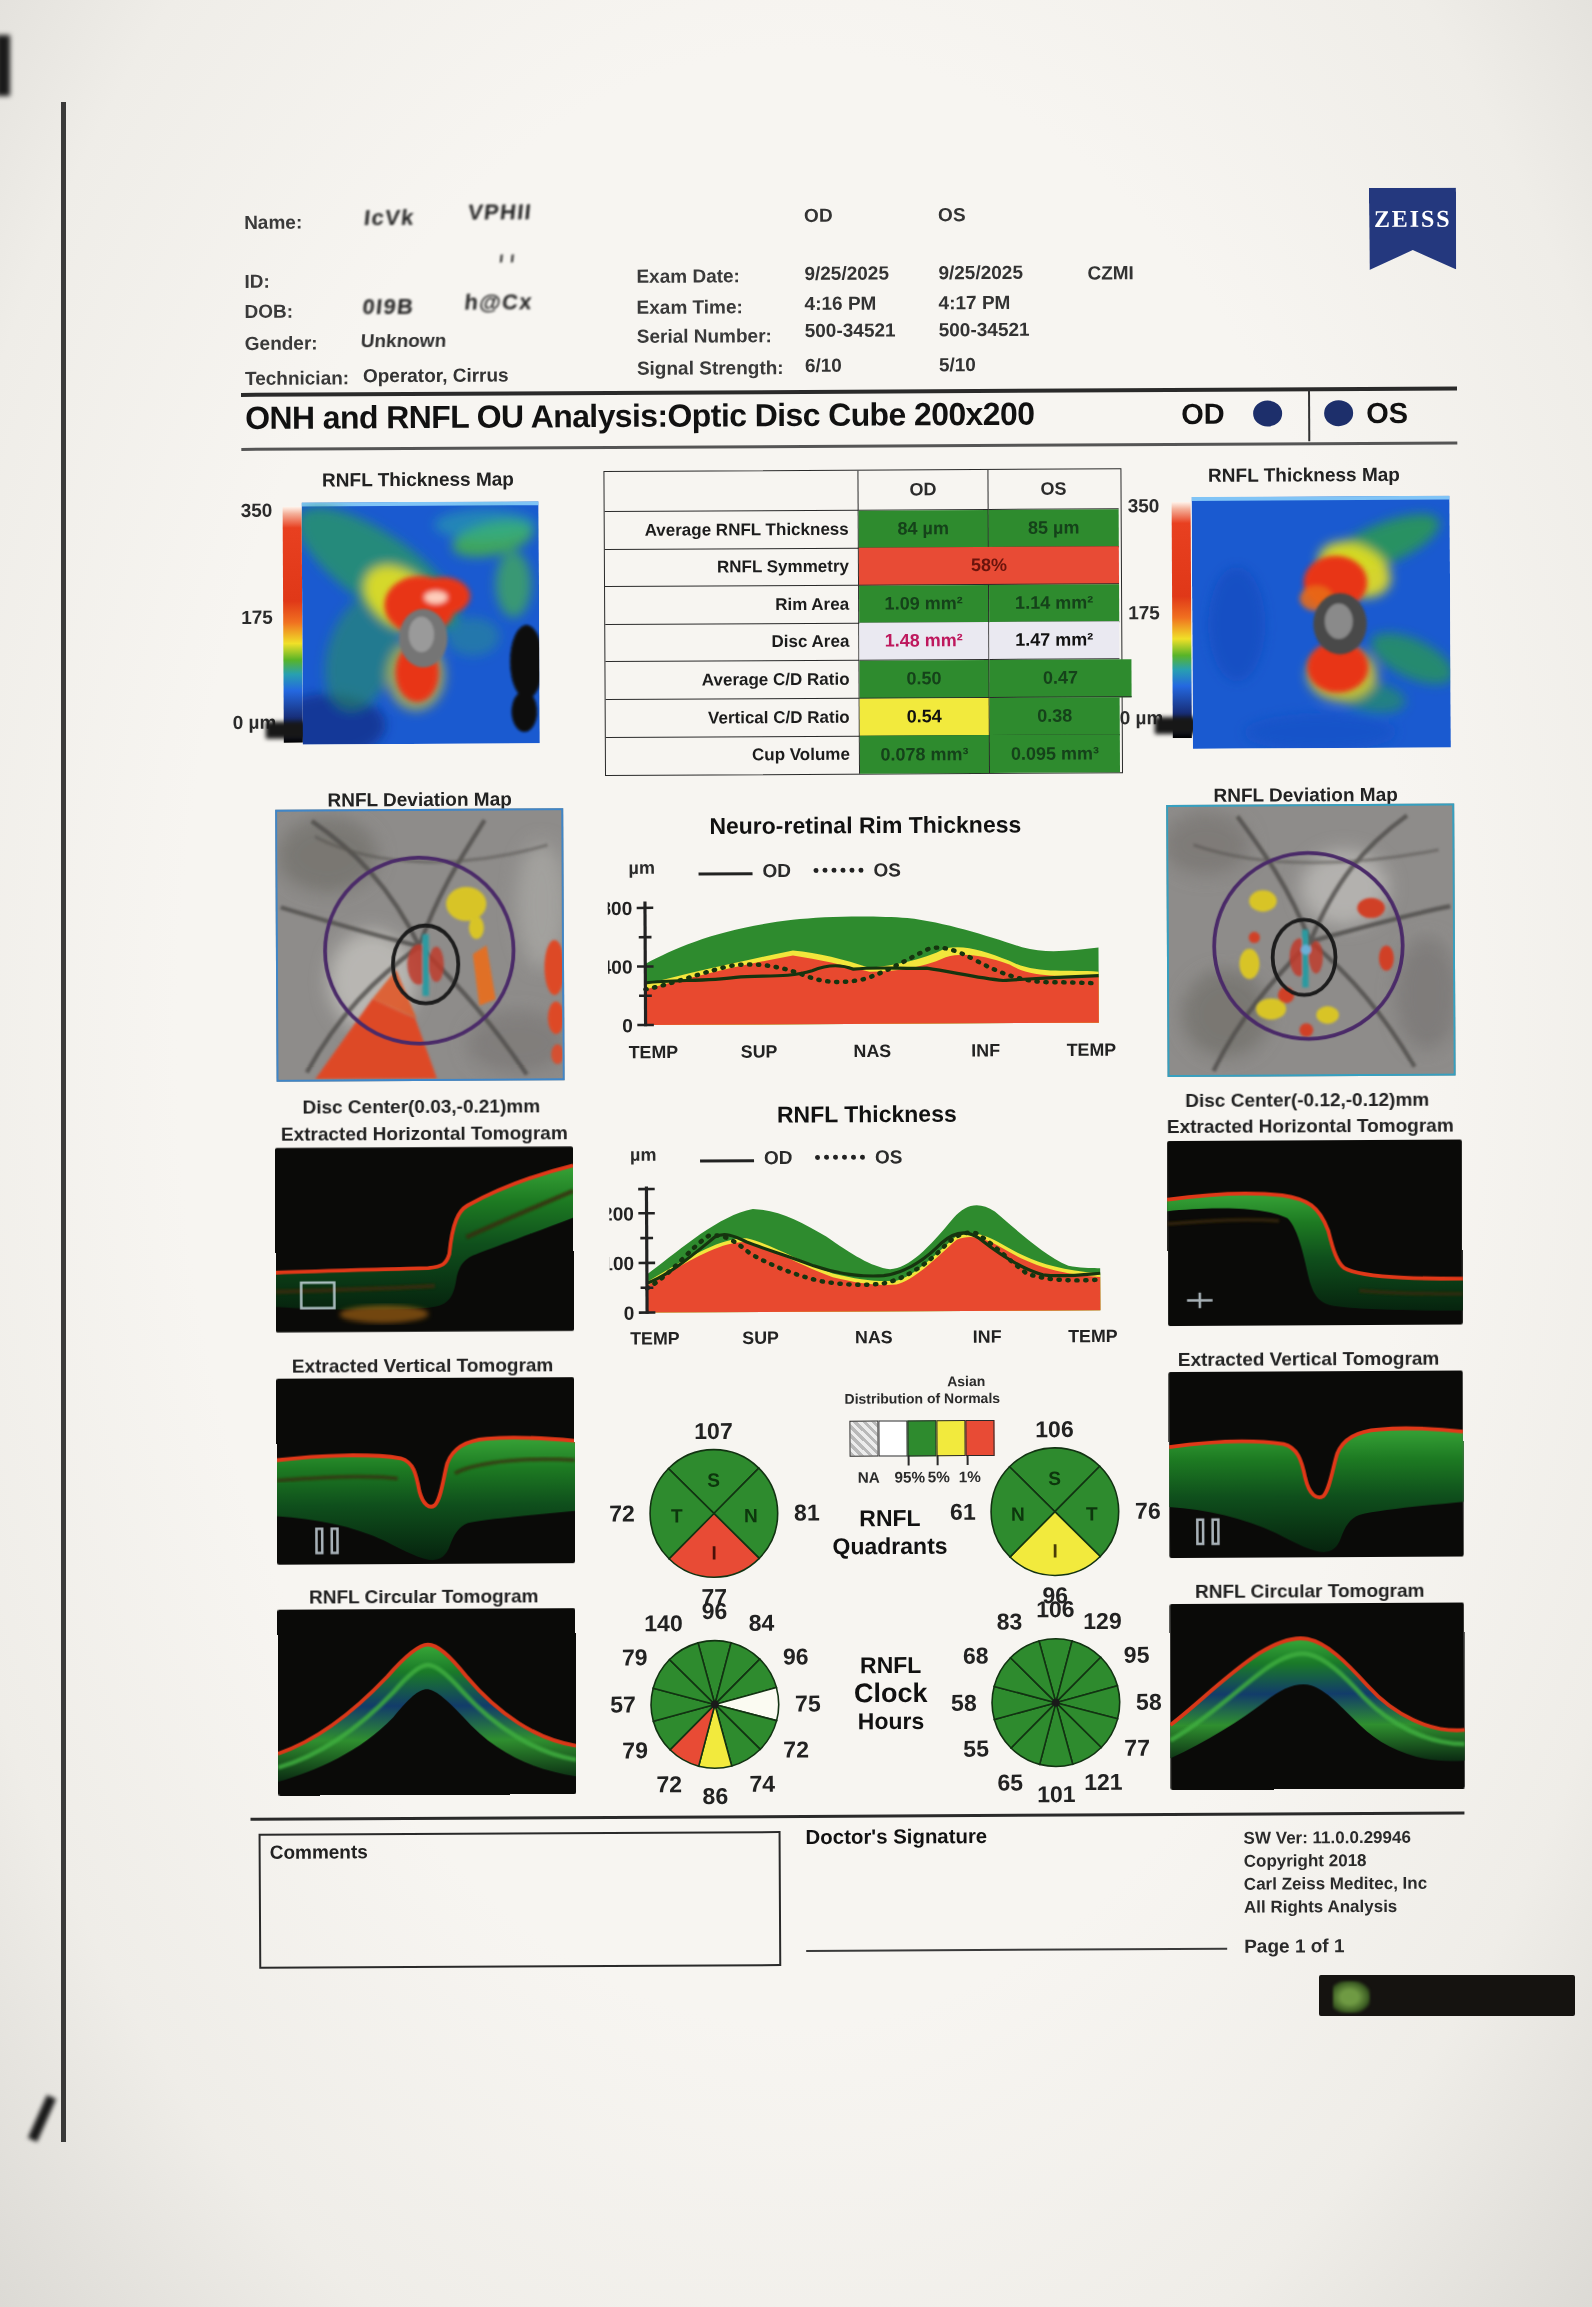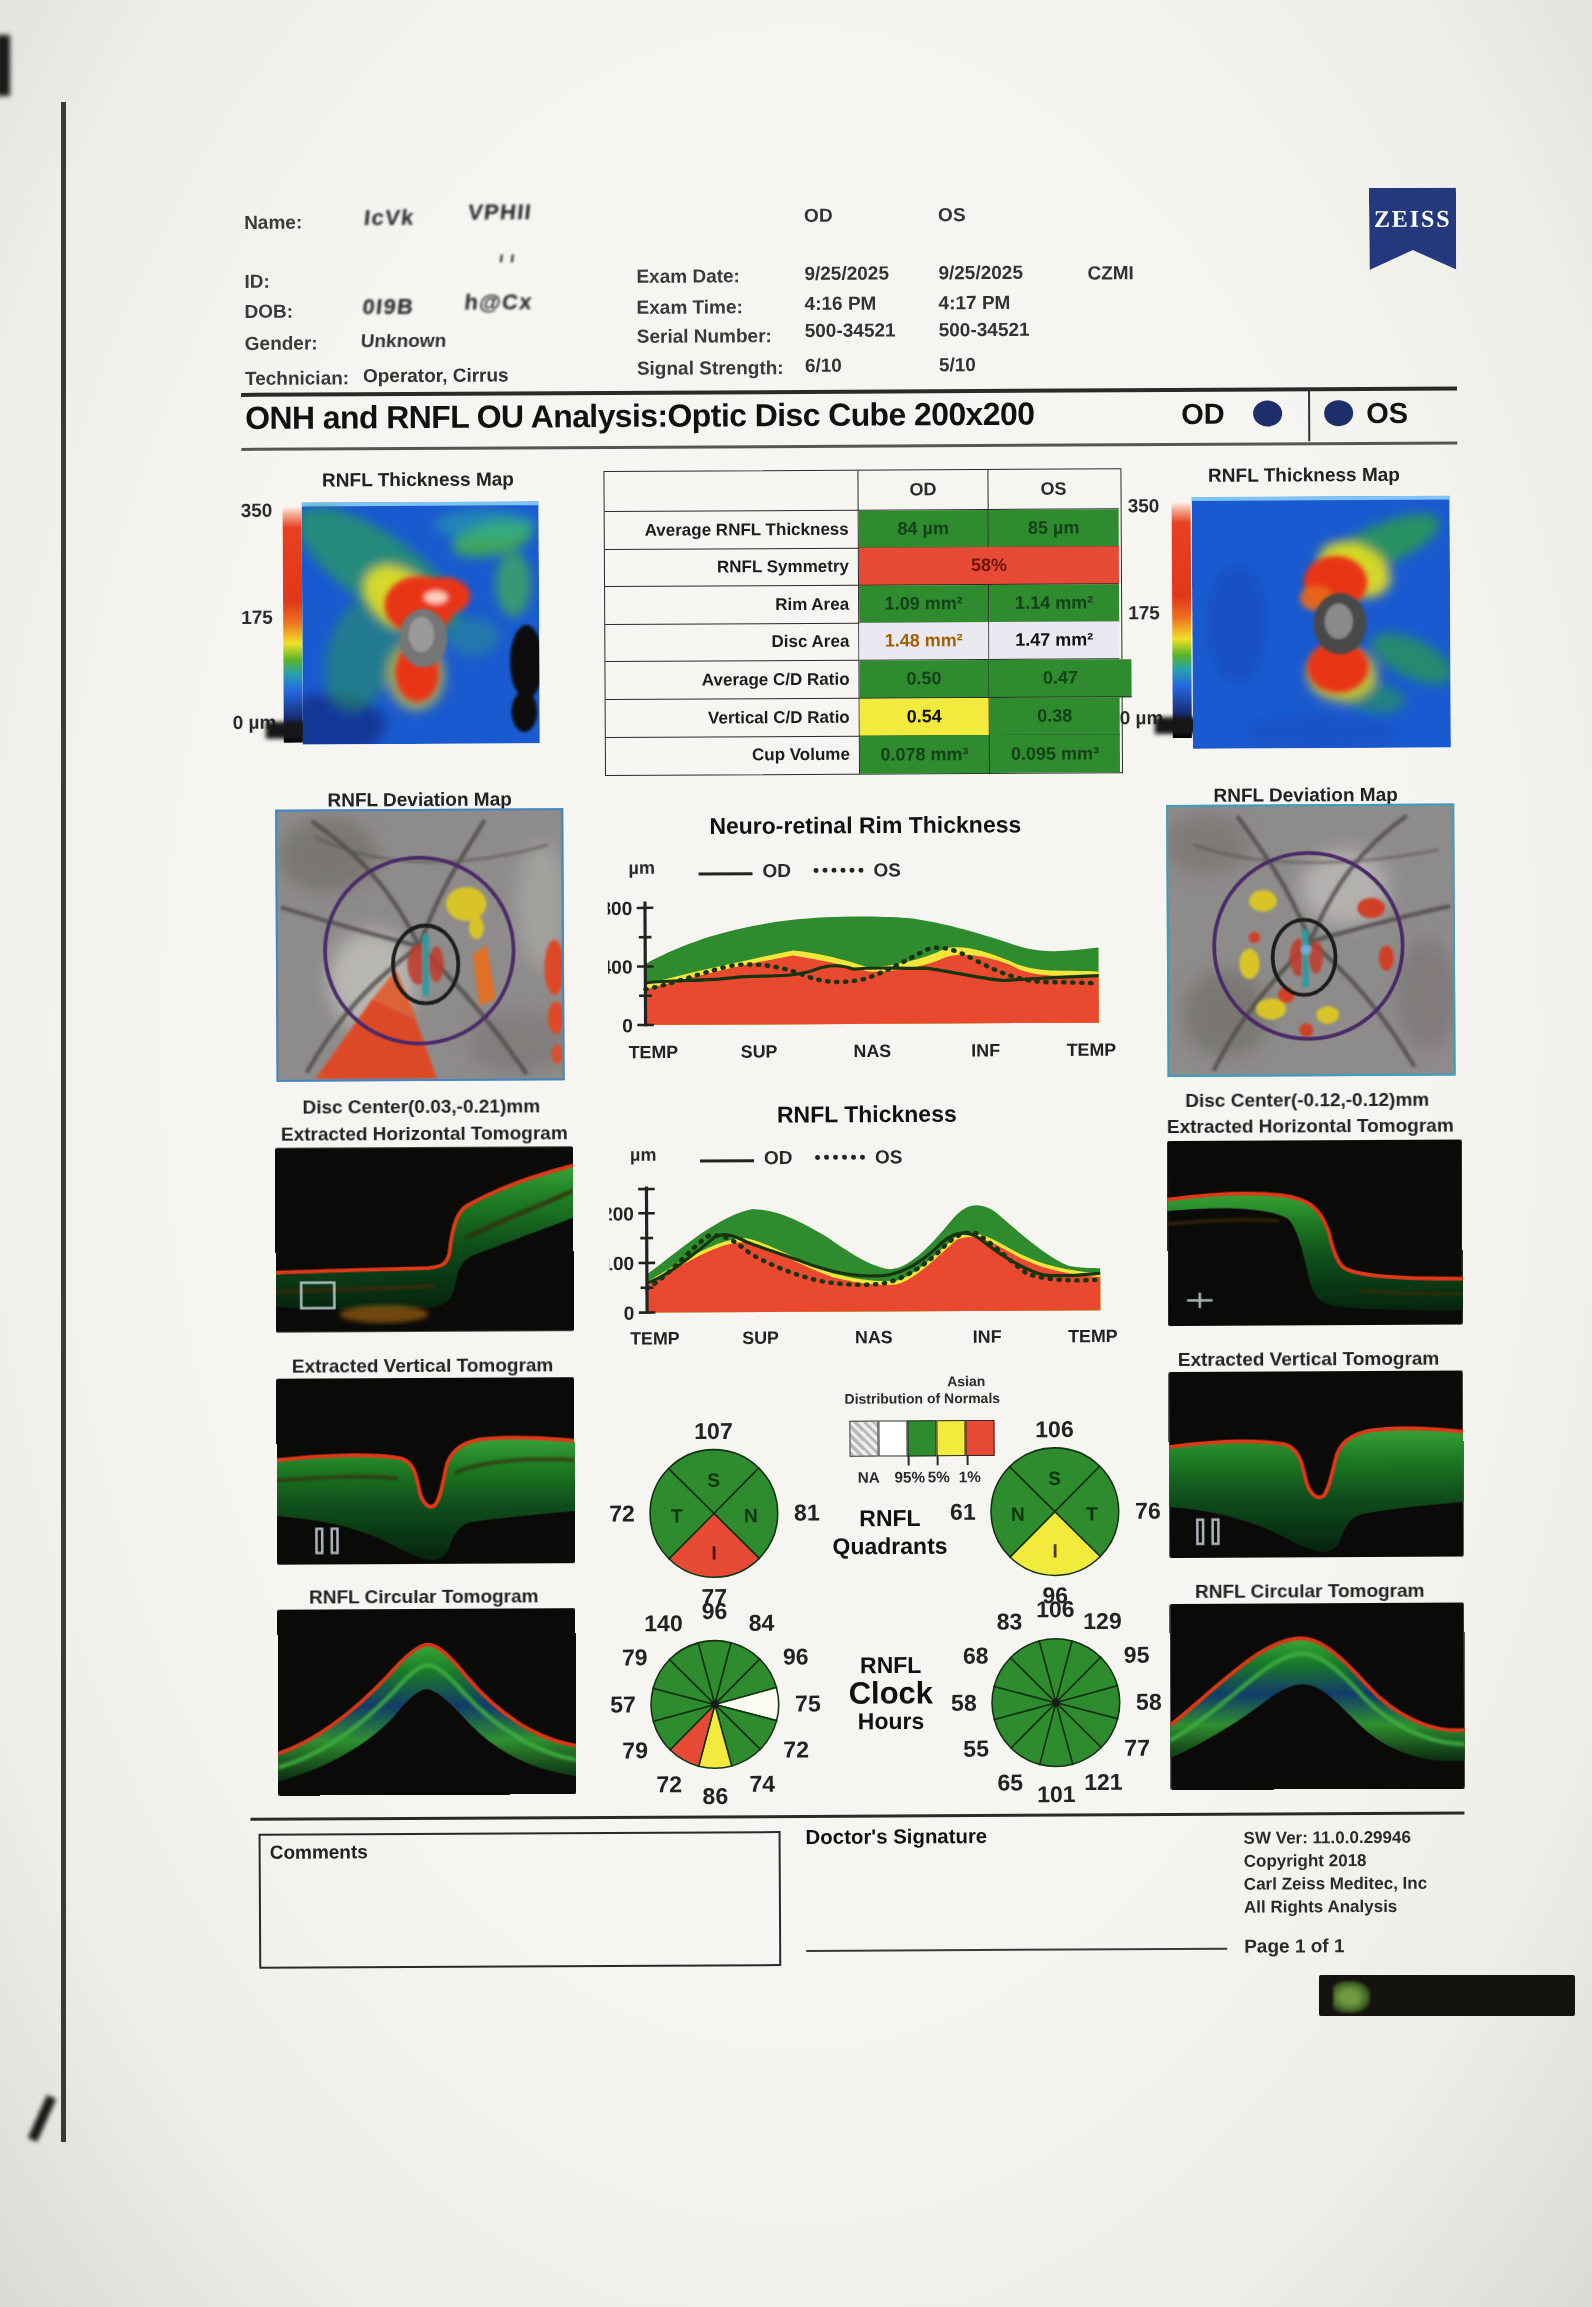--- a/index.html
+++ b/index.html
@@ -231,21 +231,21 @@
     <div class="tcell" style="position: absolute; left: 384px; top: 40px; width: 130px; height: 38px; border-bottom: 1.9px solid rgb(42, 42, 42); box-sizing: border-box; background: rgb(46, 139, 46); color: rgb(21, 66, 26);">85 µm</div>
 
     <div class="trowlbl" style="position:absolute;left:0;top:77px;width:254px;height:38px;border-right:1.9px solid #2a2a2a;border-bottom:1.9px solid #2a2a2a;box-sizing:border-box;">RNFL Symmetry</div>
     <div class="tcell" style="position: absolute; left: 254px; top: 77px; width: 260px; height: 38px; border-bottom: 1.9px solid rgb(42, 42, 42); box-sizing: border-box; background: rgb(232, 75, 53); color: rgb(107, 20, 12);">58%</div>
 
     <div class="trowlbl" style="position:absolute;left:0;top:115px;width:254px;height:38px;border-right:1.9px solid #2a2a2a;border-bottom:1.9px solid #2a2a2a;box-sizing:border-box;">Rim Area</div>
     <div class="tcell" style="position: absolute; left: 254px; top: 115px; width: 130px; height: 38px; border-right: 1.9px solid rgb(42, 42, 42); border-bottom: 1.9px solid rgb(42, 42, 42); box-sizing: border-box; background: rgb(46, 139, 46); color: rgb(21, 66, 26);">1.09 mm²</div>
     <div class="tcell" style="position: absolute; left: 384px; top: 115px; width: 130px; height: 38px; border-bottom: 1.9px solid rgb(42, 42, 42); box-sizing: border-box; background: rgb(46, 139, 46); color: rgb(21, 66, 26);">1.14 mm²</div>
 
     <div class="trowlbl" style="position:absolute;left:0;top:152px;width:254px;height:38px;border-right:1.9px solid #2a2a2a;border-bottom:1.9px solid #2a2a2a;box-sizing:border-box;">Disc Area</div>
-    <div class="tcell" style="position: absolute; left: 254px; top: 152px; width: 130px; height: 38px; border-right: 1.9px solid rgb(42, 42, 42); border-bottom: 1.9px solid rgb(42, 42, 42); box-sizing: border-box; background: rgb(234, 233, 241); color: #a16207;">1.48 mm²</div>
+    <div class="tcell" style="position: absolute; left: 254px; top: 152px; width: 130px; height: 38px; border-right: 1.9px solid rgb(42, 42, 42); border-bottom: 1.9px solid rgb(42, 42, 42); box-sizing: border-box; background: rgb(234, 233, 241); color: #be185d;">1.48 mm²</div>
     <div class="tcell" style="position: absolute; left: 384px; top: 152px; width: 130px; height: 38px; border-bottom: 1.9px solid rgb(42, 42, 42); box-sizing: border-box; background: rgb(234, 233, 241); color: rgb(17, 17, 17);">1.47 mm²</div>
 
     <div class="trowlbl" style="position:absolute;left:0;top:190px;width:254px;height:38px;border-right:1.9px solid #2a2a2a;border-bottom:1.9px solid #2a2a2a;box-sizing:border-box;">Average C/D Ratio</div>
     <div class="tcell" style="position: absolute; left: 254px; top: 190px; width: 130px; height: 38px; border-right: 1.9px solid rgb(42, 42, 42); border-bottom: 1.9px solid rgb(42, 42, 42); box-sizing: border-box; background: rgb(46, 139, 46); color: rgb(21, 66, 26);">0.50</div>
     <div class="tcell" style="position: absolute; left: 384px; top: 190px; width: 142px; height: 38px; border-bottom: 1.9px solid rgb(42, 42, 42); box-sizing: border-box; background: rgb(46, 139, 46); color: rgb(21, 66, 26);">0.47</div>
 
     <div class="trowlbl" style="position:absolute;left:0;top:228px;width:254px;height:38px;border-right:1.9px solid #2a2a2a;border-bottom:1.9px solid #2a2a2a;box-sizing:border-box;">Vertical C/D Ratio</div>
     <div class="tcell" style="position: absolute; left: 254px; top: 228px; width: 130px; height: 38px; border-right: 1.9px solid rgb(42, 42, 42); border-bottom: 1.9px solid rgb(42, 42, 42); box-sizing: border-box; background: rgb(242, 234, 61); color: rgb(17, 17, 17);">0.54</div>
     <div class="tcell" style="position: absolute; left: 384px; top: 228px; width: 130px; height: 38px; border-bottom: 1.9px solid rgb(42, 42, 42); box-sizing: border-box; background: rgb(46, 139, 46); color: rgb(21, 66, 26);">0.38</div>
 
@@ -393,21 +393,21 @@
   <div class="abs num" style="left:793px;top:1750px;">72</div>
   <div class="abs num" style="left:759px;top:1784px;">74</div>
   <div class="abs num" style="left:712px;top:1796px;">86</div>
   <div class="abs num" style="left:666px;top:1784px;">72</div>
   <div class="abs num" style="left:632px;top:1750px;">79</div>
   <div class="abs num" style="left:620px;top:1704px;">57</div>
   <div class="abs num" style="left:632px;top:1657px;">79</div>
   <div class="abs num" style="left:661px;top:1623px;">140</div>
 
   <div class="abs ctr" style="left:888px;top:1666px;font-size:23px;font-weight:700;color:#111;">RNFL</div>
-  <div class="abs ctr" style="left:888px;top:1694px;font-size:31px;font-weight:700;color:#111;">Clock</div>
+  <div class="abs ctr" style="left:888px;top:1694px;font-size:27px;font-weight:700;color:#111;">Clock</div>
   <div class="abs ctr" style="left:888px;top:1722px;font-size:23px;font-weight:700;color:#111;">Hours</div>
 
   <svg class="abs" style="left:986px;top:1637px;" width="134" height="134" viewBox="-105 -105 210 210">
     <path class="sec" d="M0,0 L-25.9,-96.6 A100,100 0 0 1 25.9,-96.6 Z"></path>
     <path class="sec" d="M0,0 L25.9,-96.6 A100,100 0 0 1 70.7,-70.7 Z"></path>
     <path class="sec" d="M0,0 L70.7,-70.7 A100,100 0 0 1 96.6,-25.9 Z"></path>
     <path class="sec" d="M0,0 L96.6,-25.9 A100,100 0 0 1 96.6,25.9 Z"></path>
     <path class="sec" d="M0,0 L96.6,25.9 A100,100 0 0 1 70.7,70.7 Z"></path>
     <path class="sec" d="M0,0 L70.7,70.7 A100,100 0 0 1 25.9,96.6 Z"></path>
     <path class="sec" d="M0,0 L25.9,96.6 A100,100 0 0 1 -25.9,96.6 Z"></path>

